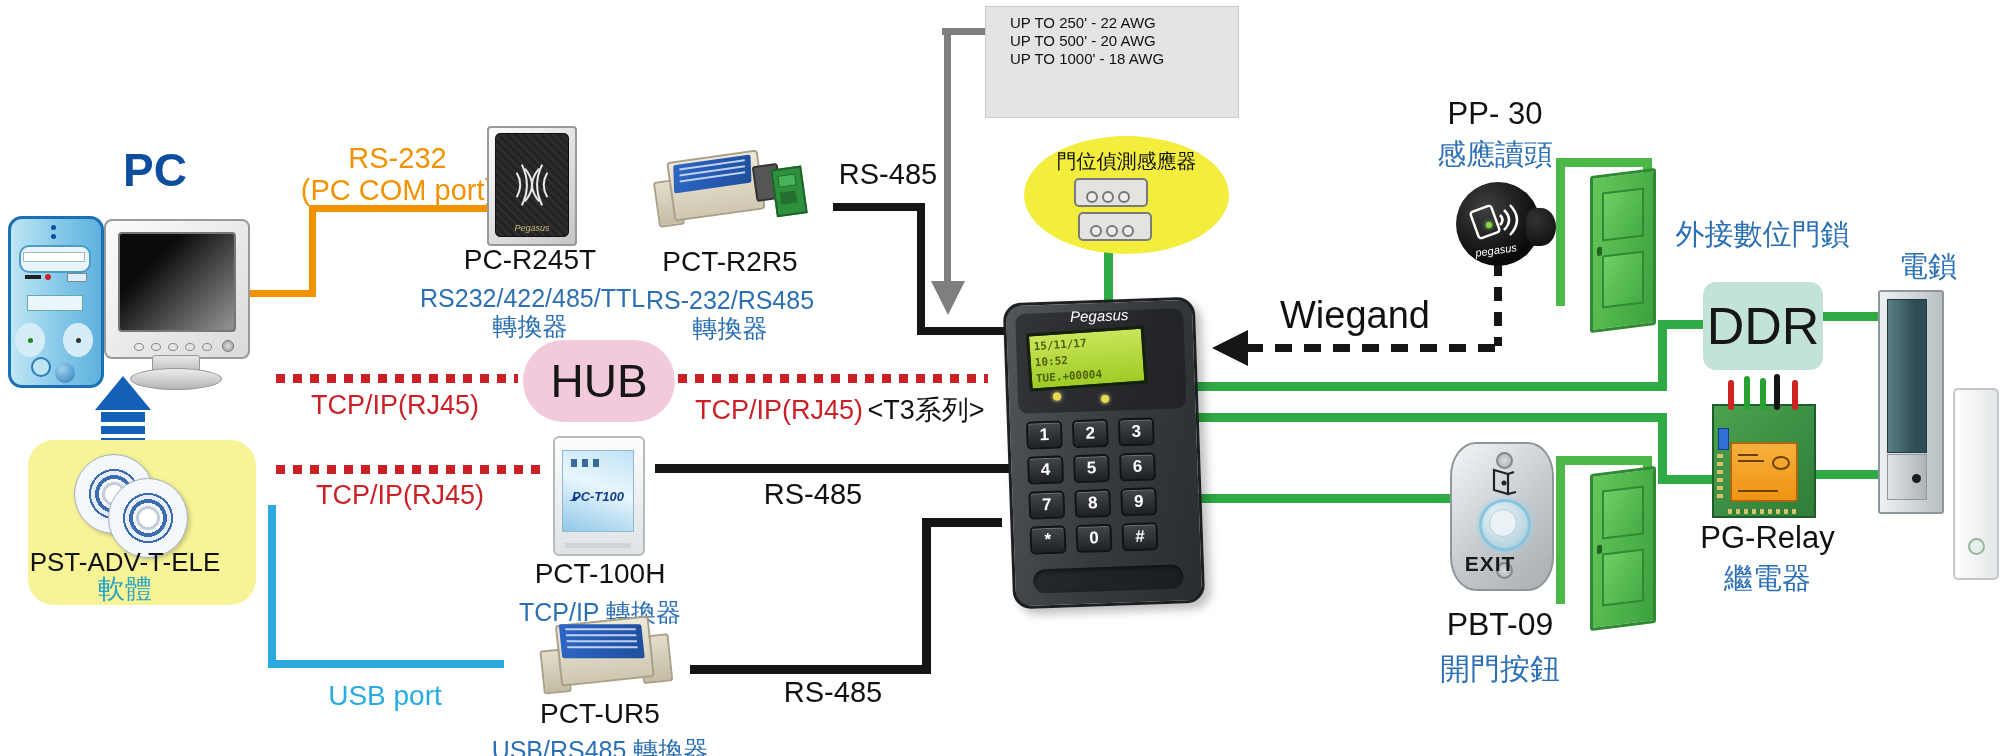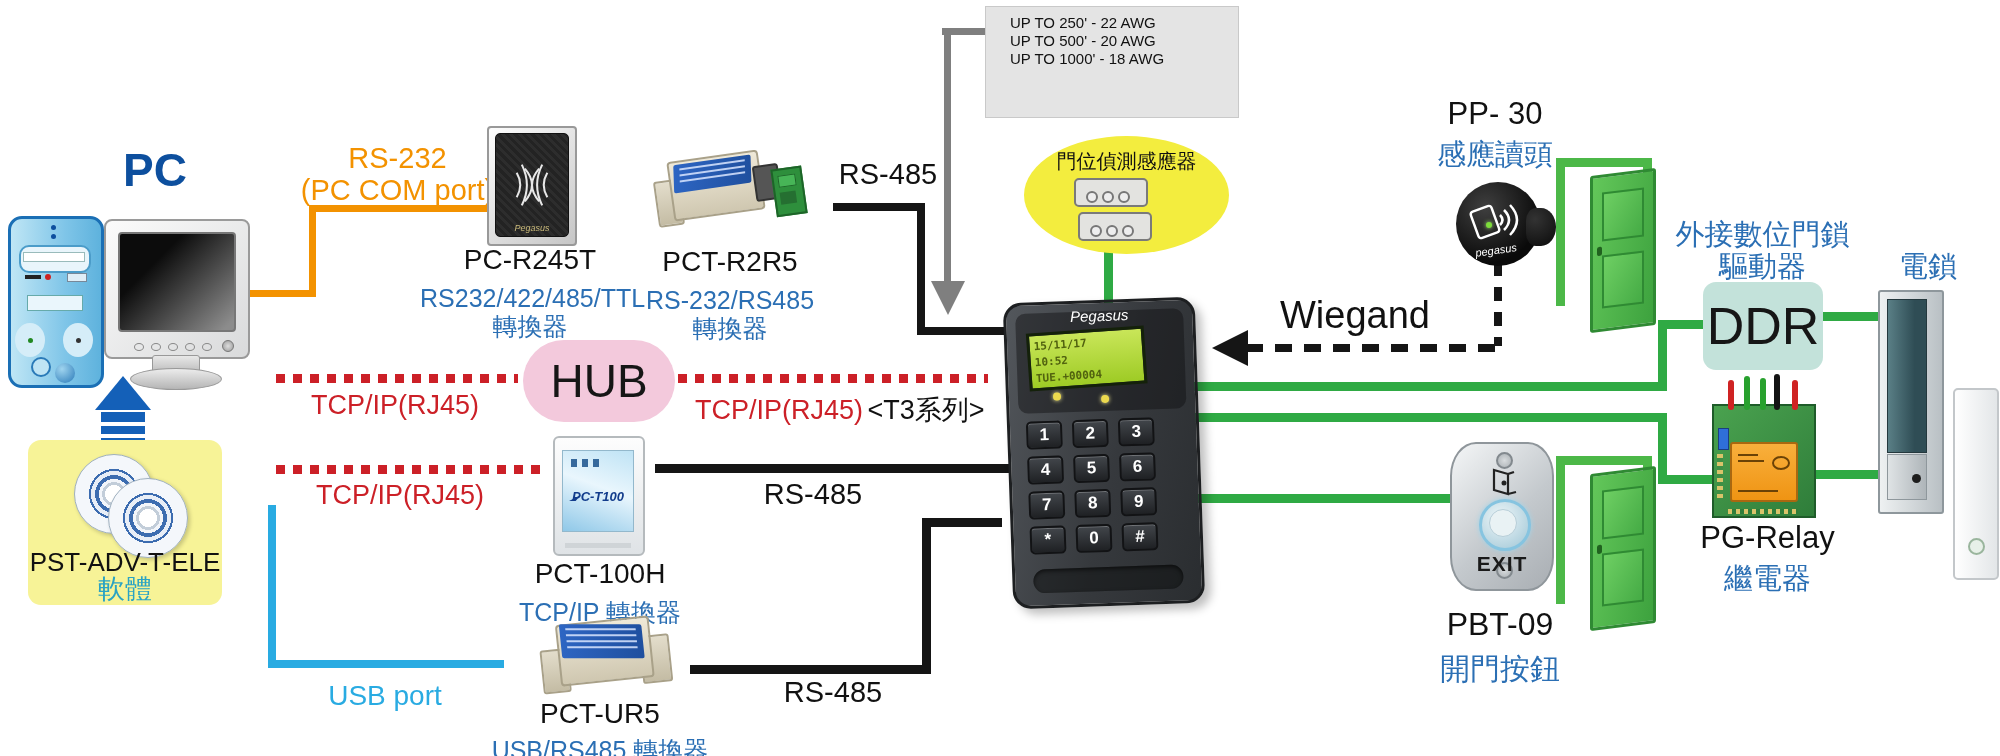--- a/index.html
+++ b/index.html
@@ -25,21 +25,21 @@
   
   .note{background:#e4e4e4;border:1px solid #c9c9c9;padding:6px 10px;}
   .note .t{font-size:21px;margin:2px 0 2px 14px;}
   .note .l{font-size:15px;margin:1px 0 1px 14px;}
   
   .capsule{background:#f3c9dc;border-radius:42px;display:flex;align-items:center;justify-content:center;
            font-size:46px;color:#161616;}
   .ddrbox{background:#c3e2da;border-radius:13px;display:flex;align-items:center;justify-content:center;
           font-size:52px;color:#161616;font-weight:500;}
   .ellipse{background:#f3ed3e;border-radius:50%;}
-  .swbox{background:#f7f397;border-radius:13px;}
+  .swbox{background:#f7f397;border-radius:26px;padding-left:34px;}
   
   .door{position:absolute;}
   .door-frame{position:absolute;inset:0;border:9px solid #4cb848;border-bottom:none;}
   .door-panel{position:absolute;right:-4px;top:10px;width:62%;height:102%;
               background:linear-gradient(100deg,#63c75a,#3da23e);border:3px solid #2f8a33;border-radius:3px;
               transform:skewY(-7deg);transform-origin:right top;}
   .door-inset{position:absolute;left:15%;width:64%;border:2px solid #2f8a33;background:linear-gradient(120deg,#6ecf63,#45ab45);}
   .door-knob{position:absolute;left:4px;top:46%;width:5px;height:9px;background:#20621f;border-radius:2px;}
   
   .keypad{background:linear-gradient(105deg,#53575c,#36393d 55%,#2a2d30);border:3px solid #1d1f21;border-radius:18px;
@@ -334,21 +334,20 @@
   <div class="door" style="left:1556px;top:158px;width:96px;height:148px;">
     <div class="door-frame"></div>
     <div class="door-panel">
       <div class="door-inset" style="top:10%;height:30%;"></div>
       <div class="door-inset" style="top:52%;height:32%;"></div>
       <div class="door-knob"></div>
     </div>
   </div>
 
   <div class="lbl blue" style="left:1655px;top:208px;width:215px;font-size:29px;">外接數位門鎖</div>
-  <div class="lbl blue" style="left:1655px;top:240px;width:215px;font-size:29px;">驅動器</div>
   <div class="abs ddrbox" style="left:1703px;top:282px;width:120px;height:88px;">
     <span>DDR</span>
   </div>
 
   <div class="lbl blue" style="left:1878px;top:240px;width:100px;font-size:29px;">電鎖</div>
   <div class="lockbody" style="left:1878px;top:290px;width:62px;height:220px;">
     <div class="lockface"></div>
     <div class="abs" style="left:7px;top:162px;width:38px;height:44px;background:linear-gradient(90deg,#dfe3e5,#aeb5b9);border:1px solid #8e979c;"></div>
     <div class="abs" style="left:32px;top:182px;width:9px;height:9px;background:#1d1d1d;border-radius:50%;"></div>
   </div>
@@ -382,21 +381,21 @@
       <g fill="none" stroke="#222" stroke-width="2.2">
         <path d="M8 4 L22 8 L22 28 L8 24 Z"></path>
         <path d="M22 8 L28 6"></path>
           <path d="M22 28 L30 26"></path>
         <circle cx="18" cy="17" r="1.4" fill="#222"></circle>
       </g>
     </svg>
     <div class="abs" style="left:27px;top:55px;width:46px;height:46px;border-radius:50%;background:radial-gradient(circle at 40% 35%,#eef6f8,#9fc6d6);border:3px solid #86c4e0;box-shadow:0 0 5px #9fd4ea;">
       <div class="abs" style="left:7px;top:7px;width:26px;height:26px;border-radius:50%;background:#e9f2f4;border:1px solid #b7ced8;"></div>
     </div>
-    <div class="lbl" style="left:12px;top:108px;width:76px;font-size:21px;font-weight:bold;letter-spacing:1px;color:#1a1a1a;">EXIT</div>
+    <div class="lbl" style="left:0;top:108px;width:76px;font-size:21px;font-weight:bold;letter-spacing:1px;color:#1a1a1a;">EXIT</div>
   </div>
 
   <div class="door" style="left:1556px;top:456px;width:96px;height:148px;">
     <div class="door-frame"></div>
     <div class="door-panel">
       <div class="door-inset" style="top:10%;height:30%;"></div>
       <div class="door-inset" style="top:52%;height:32%;"></div>
       <div class="door-knob"></div>
     </div>
   </div>

